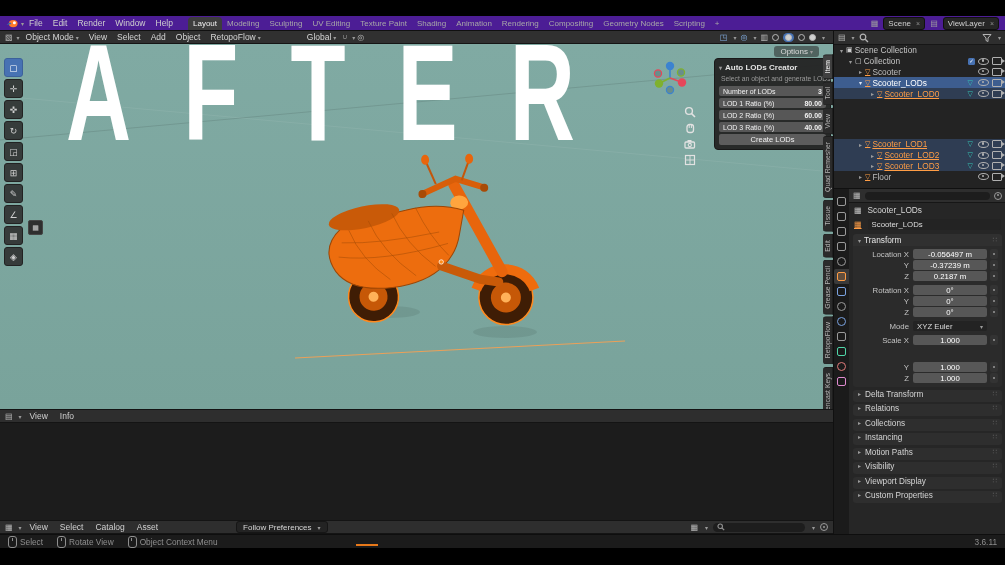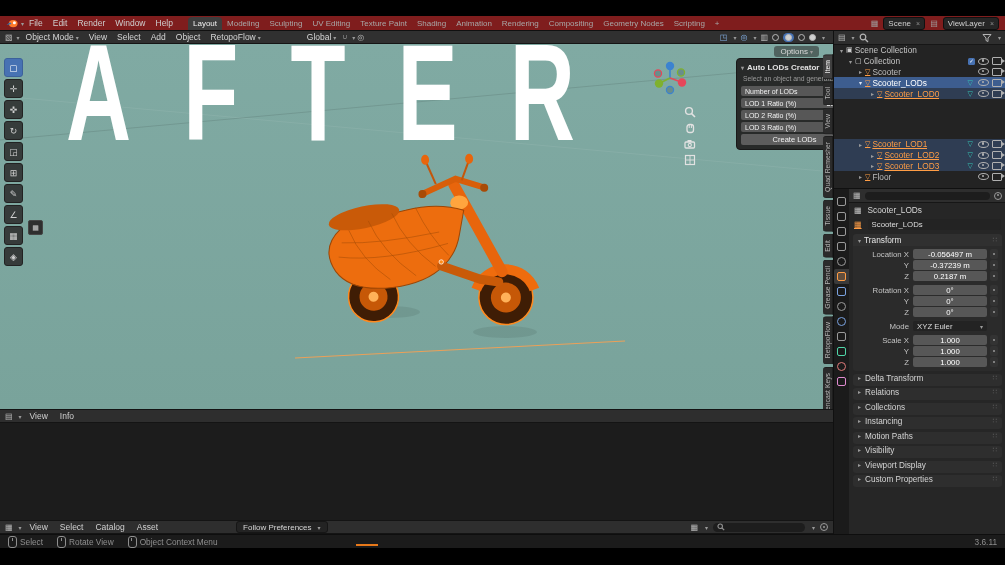--- a/index.html
+++ b/index.html
@@ -3,21 +3,21 @@
 <meta charset="utf-8">
 <style>
   html,body{margin:0;padding:0;background:#000;}
   body{font-family:"Liberation Sans", sans-serif; -webkit-font-smoothing:antialiased;}
   #root{position:relative;width:1005px;height:565px;background:#050505;overflow:hidden;color:#c8c8c8;font-size:10px;}
   .abs{position:absolute;}
   .flex{display:flex;align-items:center;}
   .caret{font-size:6px;color:#9a9a9a;margin-left:2px;}
 
   
-  .topbar{background:#7f1d1d;display:flex;align-items:center;padding:0 6px;border-bottom:1px solid #101010;box-sizing:border-box;}
+  .topbar{background:#4c1d95;display:flex;align-items:center;padding:0 6px;border-bottom:1px solid #101010;box-sizing:border-box;}
   .menu{padding:0 5px;color:#cfcfcf;font-size:8.5px;cursor:default;}
   .wtabs{display:flex;align-items:flex-end;margin-left:10px;height:100%;}
   .wtab{padding:2px 5px;border-radius:4px 4px 0 0;color:#a8a8a8;font-size:8px;white-space:nowrap;}
   .wtab.active{background:#3d3d3d;color:#efefef;}
   .tb-field{background:#262626;border:1px solid #111;border-radius:3px;padding:0 4px;height:11px;display:flex;align-items:center;gap:3px;font-size:8px;color:#cfcfcf;}
   .xbtn{color:#8f8f8f;font-size:7px;margin-left:2px;}
   .tbicon{font-size:8px;color:#9f9f9f;}
 
   
   .vheader{background:#303030;display:flex;align-items:center;padding:0 5px;border-bottom:1px solid #151515;box-sizing:border-box;font-size:8.5px;color:#d6d6d6;gap:2px;}
@@ -259,21 +259,21 @@
       <div class="tool">
           <span>▦</span>
         </div>
       <div class="tool">
           <span>◈</span>
         </div>
     </div>
 
     <div class="abs" style="left:28px;top:176px;width:13px;height:13px;background:#2e2e2e;border:1px solid #454545;border-radius:2px;display:flex;align-items:center;justify-content:center;font-size:7px;color:#ccc;">▦</div>
 
-    <div class="abs lodpanel" style="left:736px;top:14px;">
+    <div class="abs lodpanel" style="left:714px;top:14px;">
       <div class="lodhead">
         <span class="caret" style="margin:0;">▾</span>
         <span>Auto LODs Creator</span>
       </div>
       <div class="lodsub">Select an object and generate LODs</div>
       <div class="lodrow">
         <span>Number of LODs</span>
           <span class="val">3</span>
       </div>
       <div class="lodrow">
@@ -525,21 +525,21 @@
             <span class="dec"></span>
           </div>
           <div class="prow" style="margin-top:4px;">
             <span class="plabel">Mode</span>
             <span class="pfield drop">
                 <span>XYZ Euler</span>
                 <span class="caret">▾</span>
               </span>
             <span class="dec hid"></span>
           </div>
-          <div class="prow" style="margin-top:4px;margin-bottom: 1px; align-items: flex-end;">
+          <div class="prow" style="margin-top:4px;margin-bottom: 17px; align-items: flex-end;">
             <span class="plabel">Scale X</span>
             <span class="pfield">1.000</span>
             <span class="dec"></span>
           </div>
           <div class="prow" style="margin-bottom:1px;">
             <span class="plabel">Y</span>
             <span class="pfield">1.000</span>
             <span class="dec"></span>
           </div>
           <div class="prow">

